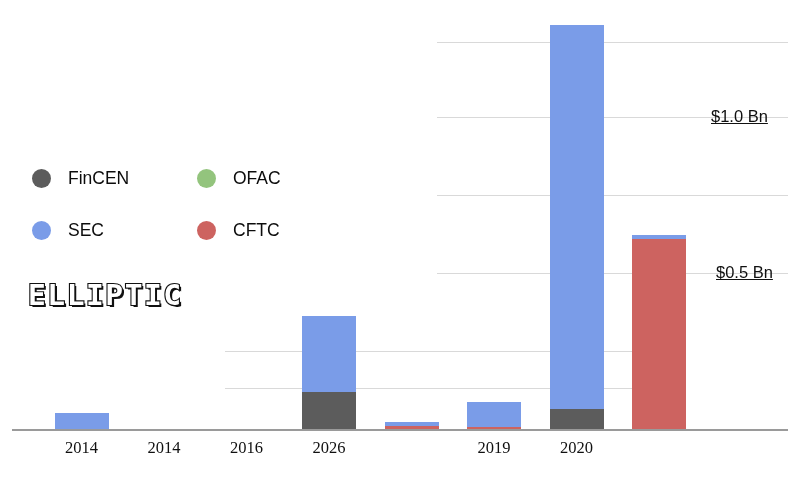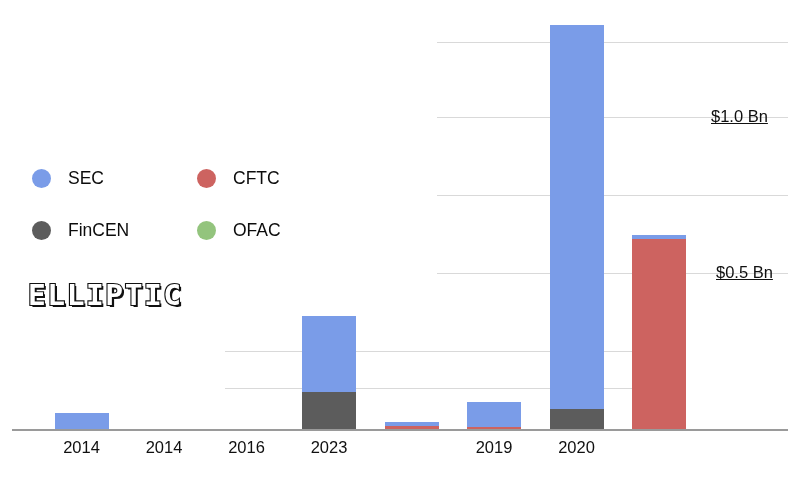--- a/index.html
+++ b/index.html
@@ -79,50 +79,51 @@
     white-space:nowrap;
     text-decoration:underline;
   }
   .xtick-label{
     position:absolute;
     top:438px;
     font-size:16.5px;
     color:#101010;
     text-align:center;
     white-space:nowrap;
+    font-family:Liberation Serif, serif;
   }
 
   .bar-group{position:absolute;bottom:54px;}
   .bar-seg{position:absolute;width:100%;left:0;}
 </style>
 </head>
 <body>
 
 <div id="chart-root">
 
 
   <div class="legend">
     <div class="legend-row">
       <div class="legend-item">
+        <span class="legend-swatch" style="background: rgb(92, 92, 92);"></span>
+        <span class="legend-label">FinCEN</span>
+      </div>
+      <div class="legend-item">
+        <span class="legend-swatch" style="background: rgb(147, 196, 125);"></span>
+        <span class="legend-label">OFAC</span>
+      </div>
+    </div>
+    <div class="legend-row">
+      <div class="legend-item">
         <span class="legend-swatch" style="background: rgb(122, 156, 232);"></span>
         <span class="legend-label">SEC</span>
       </div>
       <div class="legend-item">
         <span class="legend-swatch" style="background: rgb(205, 99, 96);"></span>
         <span class="legend-label">CFTC</span>
-      </div>
-    </div>
-    <div class="legend-row">
-      <div class="legend-item">
-        <span class="legend-swatch" style="background: rgb(92, 92, 92);"></span>
-        <span class="legend-label">FinCEN</span>
-      </div>
-      <div class="legend-item">
-        <span class="legend-swatch" style="background: rgb(147, 196, 125);"></span>
-        <span class="legend-label">OFAC</span>
       </div>
     </div>
   </div>
 
   <div class="logo">ELLIPTIC</div>
 
   <div class="plot" id="plot">
     <div class="axis-line"></div>
   <div class="gridline" style="left: 437px; width: 351px; top: 42.1px;"></div>
       <div class="gridline" style="left: 437px; width: 351px; top: 117px;"></div>
@@ -137,21 +138,21 @@
       </div>
       <div class="xtick-label" style="left: 1.5px; width: 160px;">2014</div>
       <div class="bar-group" style="left: 137px; width: 54px; height: 0px;"></div>
       <div class="xtick-label" style="left: 84px; width: 160px;">2014</div>
       <div class="bar-group" style="left: 219.5px; width: 54px; height: 0px;"></div>
       <div class="xtick-label" style="left: 166.5px; width: 160px;">2016</div>
       <div class="bar-group" style="left: 302px; width: 54px; height: 112.6px;">
         <div class="bar-seg" style="background: rgb(92, 92, 92); height: 37.4px; bottom: 0px;"></div>
         <div class="bar-seg" style="background: rgb(122, 156, 232); height: 75.2px; bottom: 37.4px;"></div>
       </div>
-      <div class="xtick-label" style="left: 249px; width: 160px;">2023</div>
+      <div class="xtick-label" style="left: 249px; width: 160px;">2026</div>
       <div class="bar-group" style="left: 384.5px; width: 54px; height: 6.9px;">
         <div class="bar-seg" style="background: rgb(205, 99, 96); height: 2.8px; bottom: 0px;"></div>
         <div class="bar-seg" style="background: rgb(122, 156, 232); height: 4.1px; bottom: 2.8px;"></div>
       </div>
       <div class="bar-group" style="left: 467px; width: 54px; height: 27.5px;">
         <div class="bar-seg" style="background: rgb(205, 99, 96); height: 1.9px; bottom: 0px;"></div>
         <div class="bar-seg" style="background: rgb(122, 156, 232); height: 25.6px; bottom: 1.9px;"></div>
       </div>
       <div class="xtick-label" style="left: 414px; width: 160px;">2019</div>
       <div class="bar-group" style="left: 549.5px; width: 54px; height: 403.7px;">

